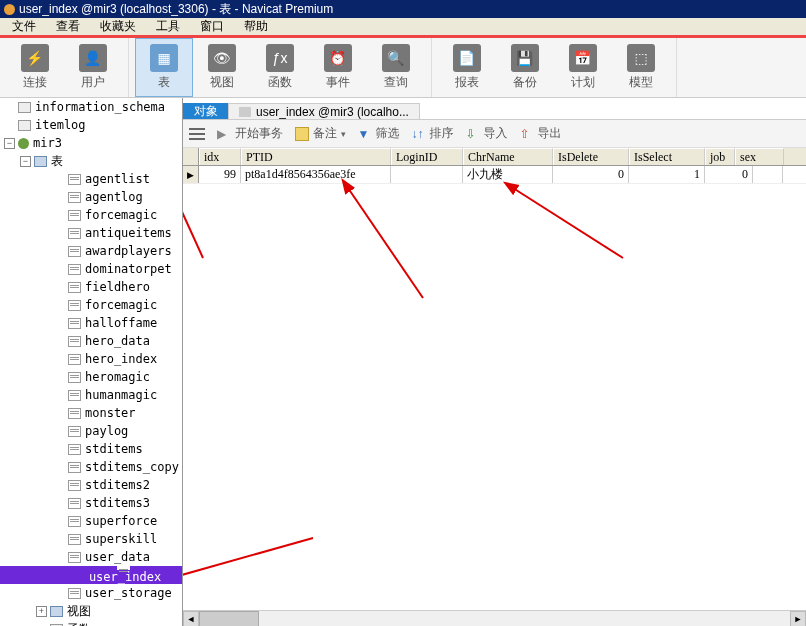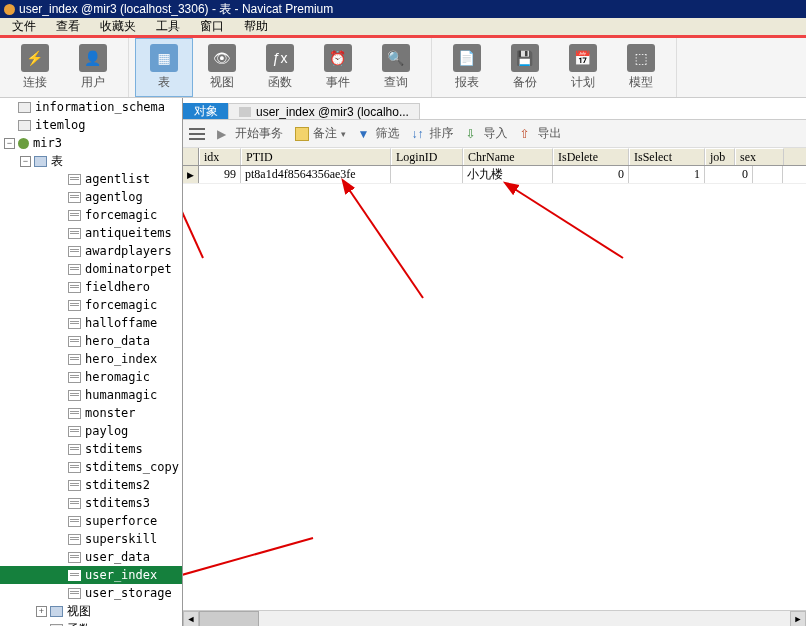--- a/index.html
+++ b/index.html
@@ -28,21 +28,21 @@
 .tree-ind3 { padding-left: 52px; }
 .tree-ind4 { padding-left: 68px; }
 .expander { width: 11px; height: 11px; border: 1px solid #888; font-size: 9px; line-height: 9px; text-align: center; margin-right: 3px; color: #555; }
 .db-ico { width: 13px; height: 11px; background: #eee; border: 1px solid #999; margin-right: 4px; }
 .folder-ico { width: 13px; height: 11px; background: #c7d6e9; border: 1px solid #6a8bb0; margin-right: 4px; }
 .tbl-ico { width: 13px; height: 11px; background: #fff; border: 1px solid #999; margin-right: 4px; position: relative; }
 .tbl-ico::before { content: ""; position: absolute; top: 2px; left: 1px; right: 1px; height: 1px; background: #999; }
 .tbl-ico::after { content: ""; position: absolute; top: 4px; left: 1px; right: 1px; height: 1px; background: #999; }
 .green-ico { width: 11px; height: 11px; border-radius: 50%; background: #6b9e3f; margin-right: 4px; }
 .fx-ico { width: 13px; height: 11px; background: #eee; border: 1px solid #999; margin-right: 4px; font-size: 8px; line-height: 9px; text-align: center; font-style: italic; }
-.tree-row.selected { background: #15803d; color: #fff; }
+.tree-row.selected { background: #6d28d9; color: #fff; flex-direction: column; }
 .tree-row.selected .tbl-ico { border-color: #fff; }
 .tree-label { font-family: Consolas, monospace; }
 .tree-splitter { position: absolute; right: 0; top: 0; bottom: 0; width: 4px; cursor: col-resize; }
 
 .content { flex: 1; display: flex; flex-direction: column; position: relative; background: #fff; }
 .tabs { height: 22px; background: #fff; display: flex; align-items: flex-end; border-bottom: 1px solid #ccc; }
 .tab { height: 16px; padding: 0 10px; display: flex; align-items: center; border: 1px solid #ccc; border-bottom: none; background: #f0f0f0; margin-right: -1px; }
 .tab.active { background: #2182d1; color: #fff; border-color: #2182d1; }
 .tab .tab-ico { width: 12px; height: 10px; background: #ccc; margin-right: 5px; }
 

